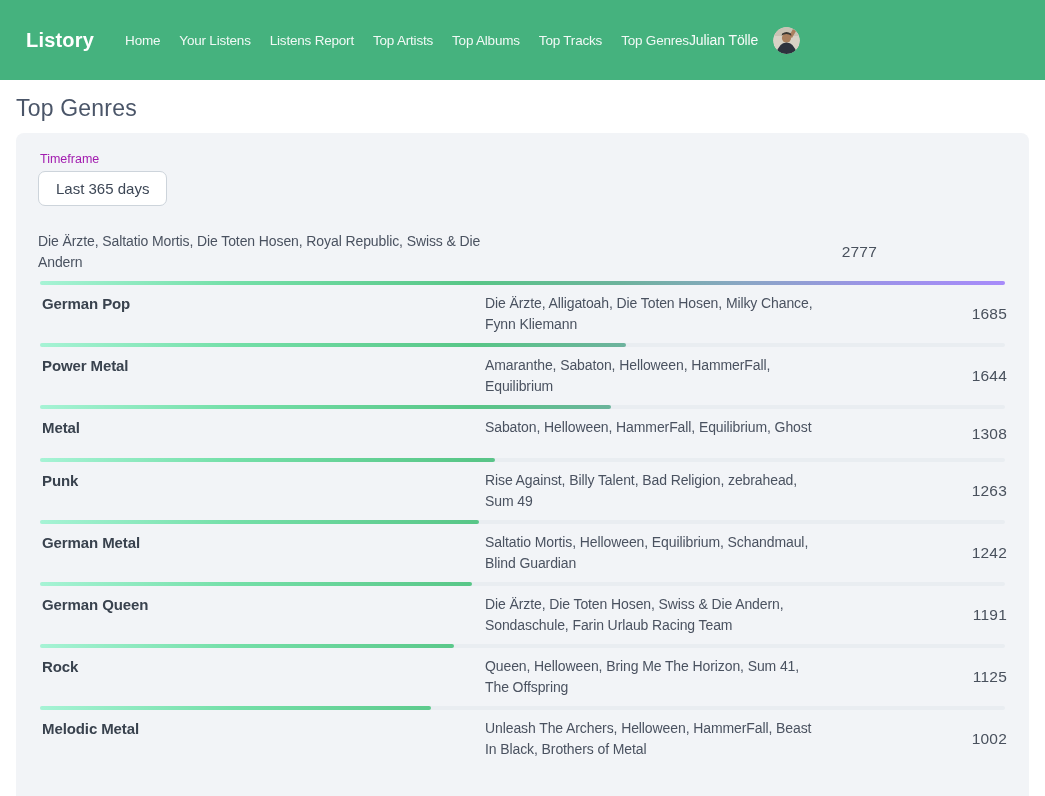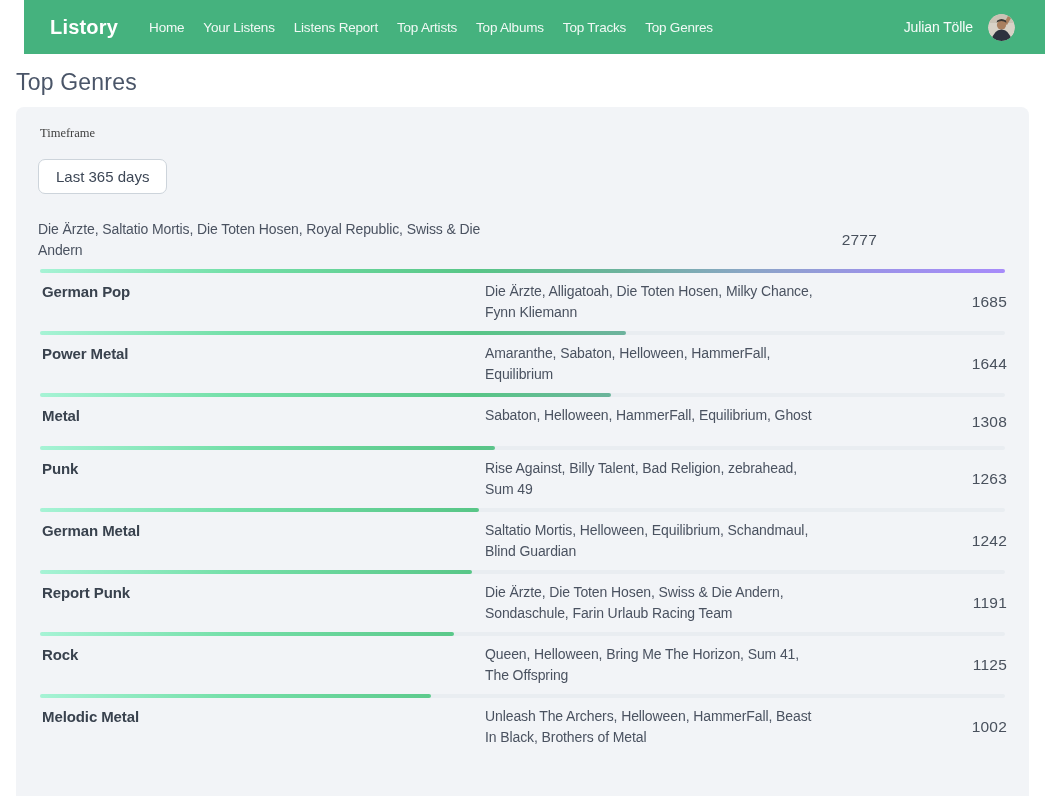--- a/index.html
+++ b/index.html
@@ -6,24 +6,23 @@
   html, body { margin:0; padding:0; }
   body {
     width:1045px; height:796px; overflow:hidden;
     background:#ffffff;
     font-family:"Liberation Sans", sans-serif;
     -webkit-font-smoothing:antialiased;
   }
 
   
   .navbar {
-    height:54px; background:var(--green,#45b27e);
-    display:flex; align-items:center; justify-content:space-between;
+    height:80px; background:var(--green,#45b27e);
+    display:flex; align-items:center; 
     padding:0 30px 0 26px;
-    margin-left:24px;
   }
   .nav-left { display:flex; align-items:center; gap:19px; }
   .brand {
     color:#fff; font-size:20px; font-weight:700; letter-spacing:.2px;
     margin-right:12px; text-decoration:none; cursor:pointer;
   }
   .nav-link {
     color:rgba(255,255,255,.92); font-size:13.5px; letter-spacing:-.2px;
     text-decoration:none; cursor:pointer; white-space:nowrap;
   }
@@ -38,21 +37,21 @@
     margin:14px 0 11px; line-height:28px; letter-spacing:.2px;
   }
   .card {
     background:var(--card-bg,#f2f4f7);
     border-radius:8px;
     padding:19px 22px 30px;
     min-height:820px;
   }
 
   
-  .tf-label { font-size:12.5px; color:#404040; margin:0 0 18px 2px;font-family:Liberation Serif, serif; }
+  .tf-label { font-size:12.5px; color:#a21caf; margin:0 0 5px 2px; }
   .tf-select {
     display:inline-block; background:#fff;
     border:1px solid #cdd4db; border-radius:7px;
     padding:8px 17px; font-size:15px; color:#3d4756;
     cursor:pointer; user-select:none;
   }
 
   
   .genres-table { margin-top:17px; }
   .grow {
@@ -174,21 +173,21 @@
     <div class="gname">German Metal</div>
     <div class="gartists">Saltatio Mortis, Helloween, Equilibrium, Schandmaul, Blind Guardian</div>
     <div></div>
     <div class="gcount">1242</div>
     <div class="gtrack">
       <div class="gfill" style="width: 44.7245%; background-image: linear-gradient(90deg, rgb(166, 243, 213) 0%, rgb(116, 223, 168) 20%, rgb(88, 198, 135) 45%, rgb(108, 179, 156) 60%, rgb(138, 166, 197) 73%, rgb(156, 146, 233) 87%, rgb(167, 139, 250) 100%); background-size: 223.591% 100%;"></div>
     </div>
   </div>
 
   <div class="grow">
-    <div class="gname">Report Punk</div>
+    <div class="gname">German Queen</div>
     <div class="gartists">Die Ärzte, Die Toten Hosen, Swiss &amp; Die Andern, Sondaschule, Farin Urlaub Racing Team</div>
     <div></div>
     <div class="gcount">1191</div>
     <div class="gtrack">
       <div class="gfill" style="width: 42.888%; background-image: linear-gradient(90deg, rgb(166, 243, 213) 0%, rgb(116, 223, 168) 20%, rgb(88, 198, 135) 45%, rgb(108, 179, 156) 60%, rgb(138, 166, 197) 73%, rgb(156, 146, 233) 87%, rgb(167, 139, 250) 100%); background-size: 233.165% 100%;"></div>
     </div>
   </div>
 
   <div class="grow">
     <div class="gname">Rock</div>

